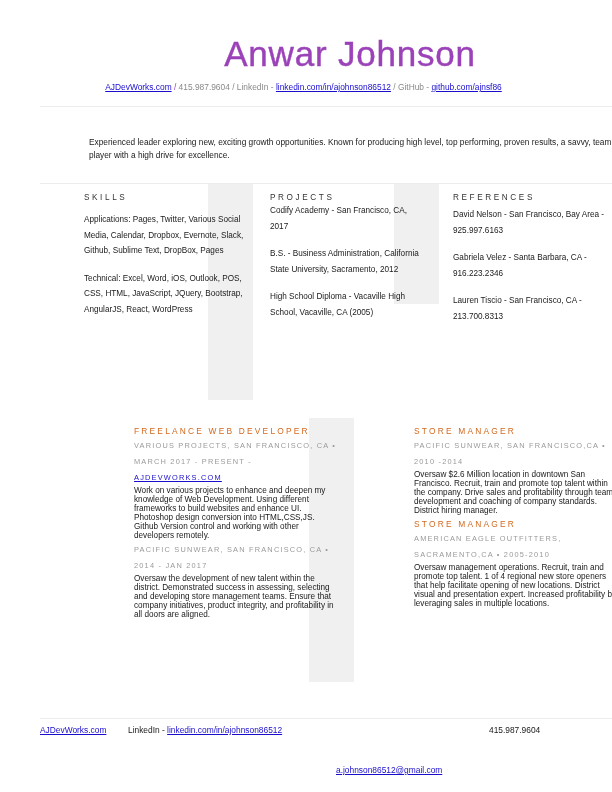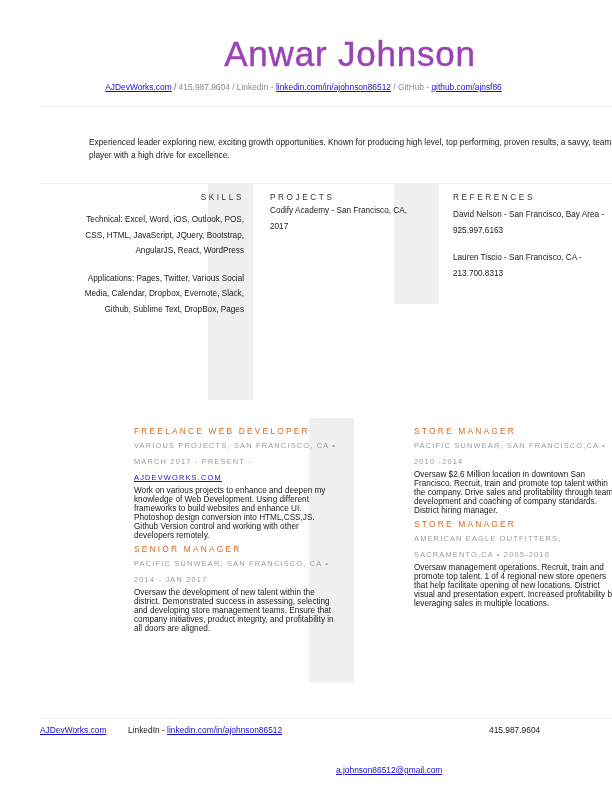--- a/index.html
+++ b/index.html
@@ -101,53 +101,55 @@
 
 <div class="abs hrule" style="left:40px; top:106px; width:536px;"></div>
 
 <div class="abs summary">Experienced leader exploring new, exciting growth opportunities. Known for producing  high level, top performing, proven results, a savvy,  team player with a high drive for excellence.</div>
 
 <div class="abs hrule" style="left:40px; top:183px; width:536px;"></div>
 
 <div class="abs vrule" style="left:208px; top:184px; height:216px;"></div>
 <div class="abs vrule" style="left:394px; top:184px; height:120px;"></div>
 
-<div class="abs" style="left:40px; top:193px; width:160px;text-align:right;">
+<div class="abs" style="left:40px; top:193px; width:160px;">
   <div class="col-head">SKILLS</div>
   <div class="col-text" style="margin-top:10px;">
+    <p>Applications: Pages, Twitter, Various Social Media, Calendar, Dropbox, Evernote, Slack, Github, Sublime Text, DropBox, Pages</p>
     <p>Technical: Excel, Word, iOS, Outlook, POS, CSS, HTML, JavaScript, JQuery, Bootstrap, AngularJS, React, WordPress</p>
-    <p>Applications: Pages, Twitter, Various Social Media, Calendar, Dropbox, Evernote, Slack, Github, Sublime Text, DropBox, Pages</p>
   </div>
 </div>
 
 <div class="abs" style="left:226px; top:193px; width:150px;">
   <div class="col-head">PROJECTS</div>
   <div class="col-text" style="margin-top:1px;">
     <p>Codify Academy - San Francisco, CA, 2017</p>
+    <p>B.S. - Business Administration, California State University, Sacramento, 2012</p>
+    <p>High School Diploma - Vacaville High School, Vacaville, CA (2005)</p>
   </div>
 </div>
 
 <div class="abs" style="left:409px; top:193px; width:160px;">
   <div class="col-head">REFERENCES</div>
   <div class="col-text" style="margin-top:5px;">
     <p>David Nelson - San Francisco, Bay Area - 925.997.6163</p>
+    <p>Gabriela Velez - Santa Barbara, CA - 916.223.2346</p>
     <p>Lauren Tiscio - San Francisco, CA - 213.700.8313</p>
   </div>
 </div>
 
 <div class="abs vrule" style="left:309px; top:418px; height:264px;"></div>
 
 <div class="abs" style="left:46px; top:424px; width:250px;">
   <div class="job">
     <div class="job-title">FREELANCE WEB DEVELOPER</div>
     <div class="job-meta"><span>VARIOUS PROJECTS, SAN FRANCISCO, CA • MARCH 2017 - PRESENT - </span><a class="link">AJDEVWORKS.COM</a></div>
     <div class="job-desc">Work on various projects to enhance and deepen my knowledge of Web Development. Using different frameworks to build websites and enhance UI. Photoshop design conversion into HTML,CSS,JS. Github Version control and working with other developers remotely.</div>
   </div>
   <div class="job">
-    <div class="job-title">SENIOR MANAGER</div>
     <div class="job-meta">PACIFIC SUNWEAR, SAN FRANCISCO, CA • 2014 - JAN 2017</div>
     <div class="job-desc">Oversaw the development of new talent within the district. Demonstrated success in assessing, selecting and developing store management teams. Ensure that company initiatives, product integrity, and profitability in all doors are aligned.</div>
   </div>
 </div>
 
 <div class="abs" style="left:326px; top:424px; width:250px;">
   <div class="job">
     <div class="job-title">STORE MANAGER</div>
     <div class="job-meta">PACIFIC SUNWEAR, SAN FRANCISCO,CA • 2010 -2014</div>
     <div class="job-desc">Oversaw $2.6 Million location in downtown San Francisco. Recruit, train and promote top talent within the company. Drive sales and profitability through team development and coaching of company standards. District hiring manager.</div>

